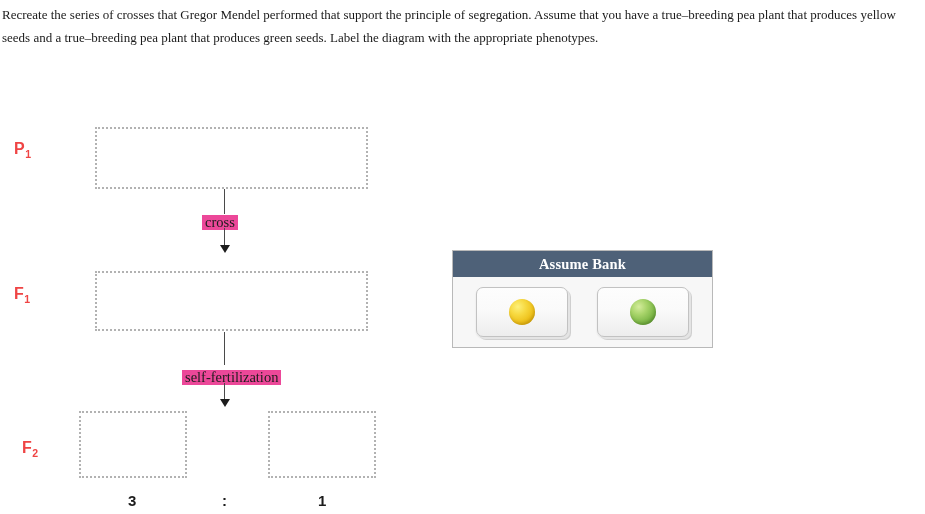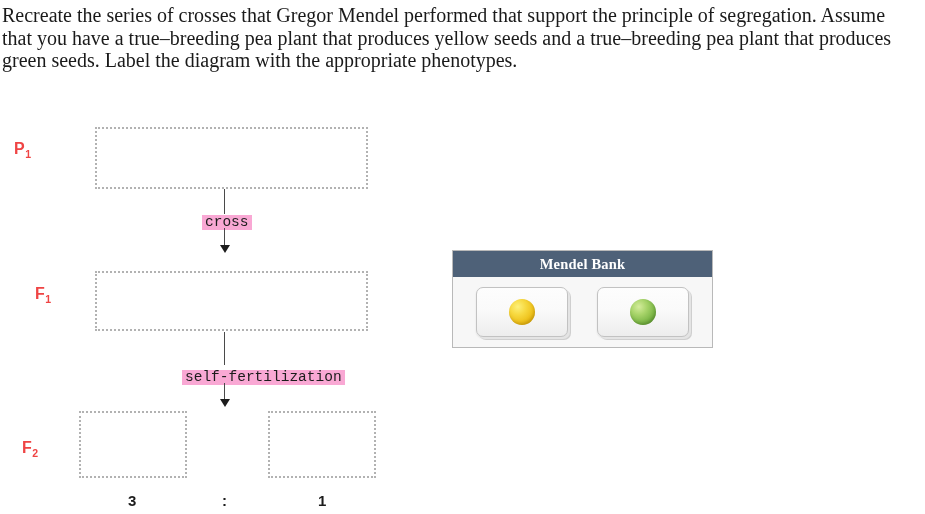--- a/index.html
+++ b/index.html
@@ -16,21 +16,21 @@
     -webkit-font-smoothing: antialiased;
   }
 
   
   .prompt {
     position: absolute;
     left: 2px;
     top: 4px;
     width: 916px;
     font-family: "Liberation Serif", serif;
-    font-size: 20px;
+    font-size: 13px;
     line-height: 22.5px;
     color: #1a1a1a;
     text-align: left;
   }
 
   
   .diagram {
     position: absolute;
     left: 0;
     top: 0;
@@ -72,24 +72,24 @@
   .conn-arrow {
     position: absolute;
     width: 0;
     height: 0;
     border-left: 5px solid transparent;
     border-right: 5px solid transparent;
     border-top: 8px solid #1c1c1c;
   }
   .conn-label {
     position: absolute;
-    font-family: Liberation Mono, monospace;
+    font-family: Liberation Serif, serif;
     font-size: 14.5px;
     color: #1c1c1c;
-    background: #f9a8d4;
+    background: #ec4899;
     white-space: nowrap;
     padding: 0 3px;
     line-height: 1;
   }
 
   .ratio {
     position: absolute;
     font-family: "Liberation Sans", sans-serif;
     font-weight: bold;
     font-size: 15px;
@@ -166,39 +166,39 @@
 <div class="diagram">
 
   <div class="gen-label" style="left:14px; top:141px;"><span>P</span><span class="sub">1</span></div>
   <div class="dropzone" style="left:95px; top:127px; width:273px; height:62px;"></div>
 
   <div class="conn-line" style="left:224px; top:189px; height:25px;"></div>
   <div class="conn-label" style="left:202px; top:215px;">cross</div>
   <div class="conn-line" style="left:224px; top:228px; height:19px;"></div>
   <div class="conn-arrow" style="left:220px; top:245px;"></div>
 
-  <div class="gen-label" style="left:14px; top:286px;margin-left:21px;"><span>F</span><span class="sub">1</span></div>
+  <div class="gen-label" style="left:14px; top:286px;"><span>F</span><span class="sub">1</span></div>
   <div class="dropzone" style="left:95px; top:271px; width:273px; height:60px;"></div>
 
   <div class="conn-line" style="left:224px; top:332px; height:33px;"></div>
   <div class="conn-label" style="left:182px; top:370px;">self-fertilization</div>
   <div class="conn-line" style="left:224px; top:383px; height:18px;"></div>
   <div class="conn-arrow" style="left:220px; top:399px;"></div>
 
   <div class="gen-label" style="left:22px; top:440px;"><span>F</span><span class="sub">2</span></div>
   <div class="dropzone" style="left:79px; top:411px; width:108px; height:67px;"></div>
   <div class="dropzone" style="left:268px; top:411px; width:108px; height:67px;"></div>
 
   <div class="ratio" style="left:128px; top:493px;">3</div>
   <div class="ratio" style="left:222px; top:493px;">:</div>
   <div class="ratio" style="left:318px; top:493px;">1</div>
 </div>
 
 <div class="answer-bank">
-  <div class="answer-bank-header">Mendel Bank</div>
+  <div class="answer-bank-header">Assume Bank</div>
   <div class="answer-bank-body">
     <div class="tile">
       <span class="seed seed-yellow"></span>
     </div>
     <div class="tile">
       <span class="seed seed-green"></span>
     </div>
   </div>
 </div>
 

